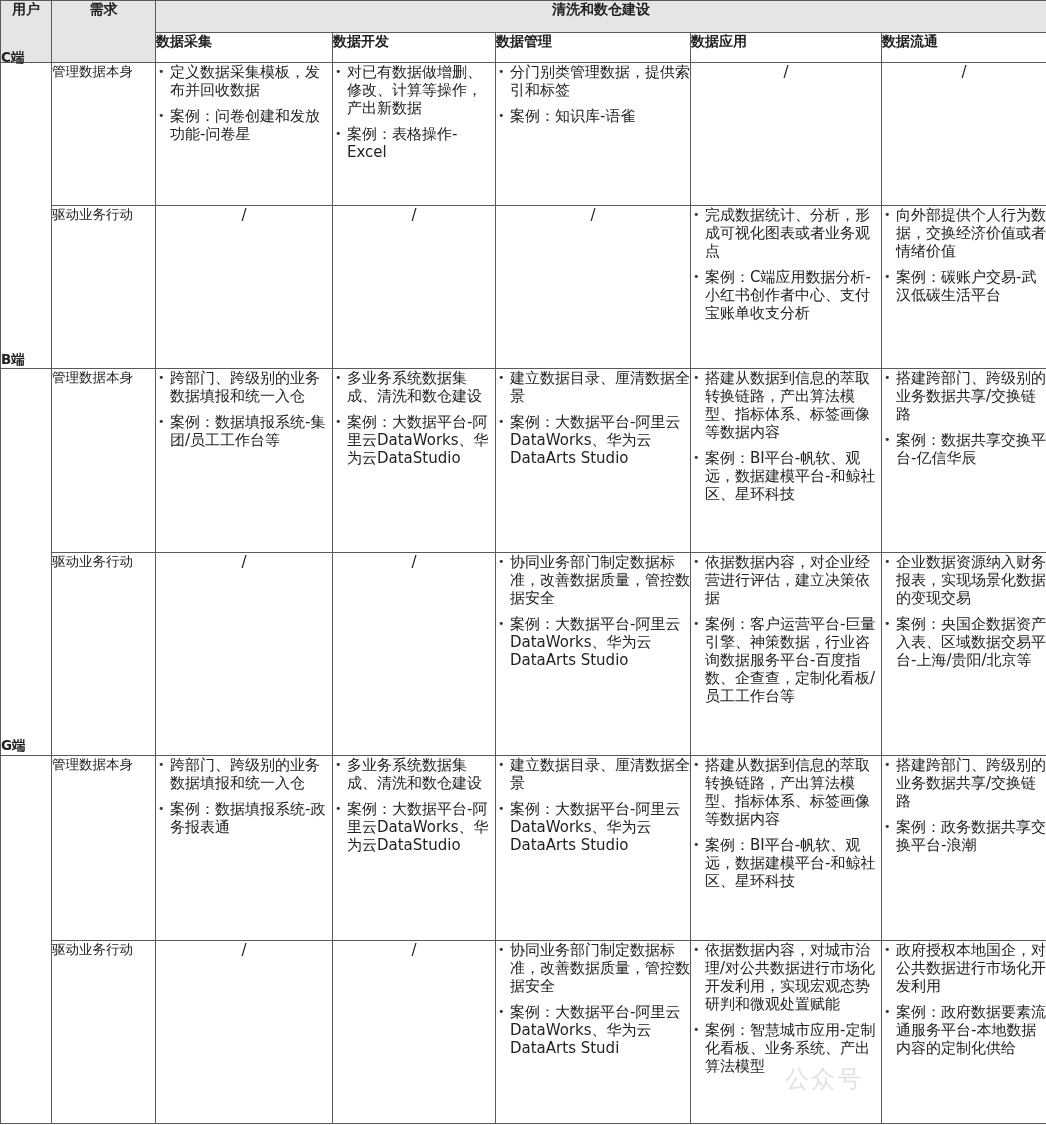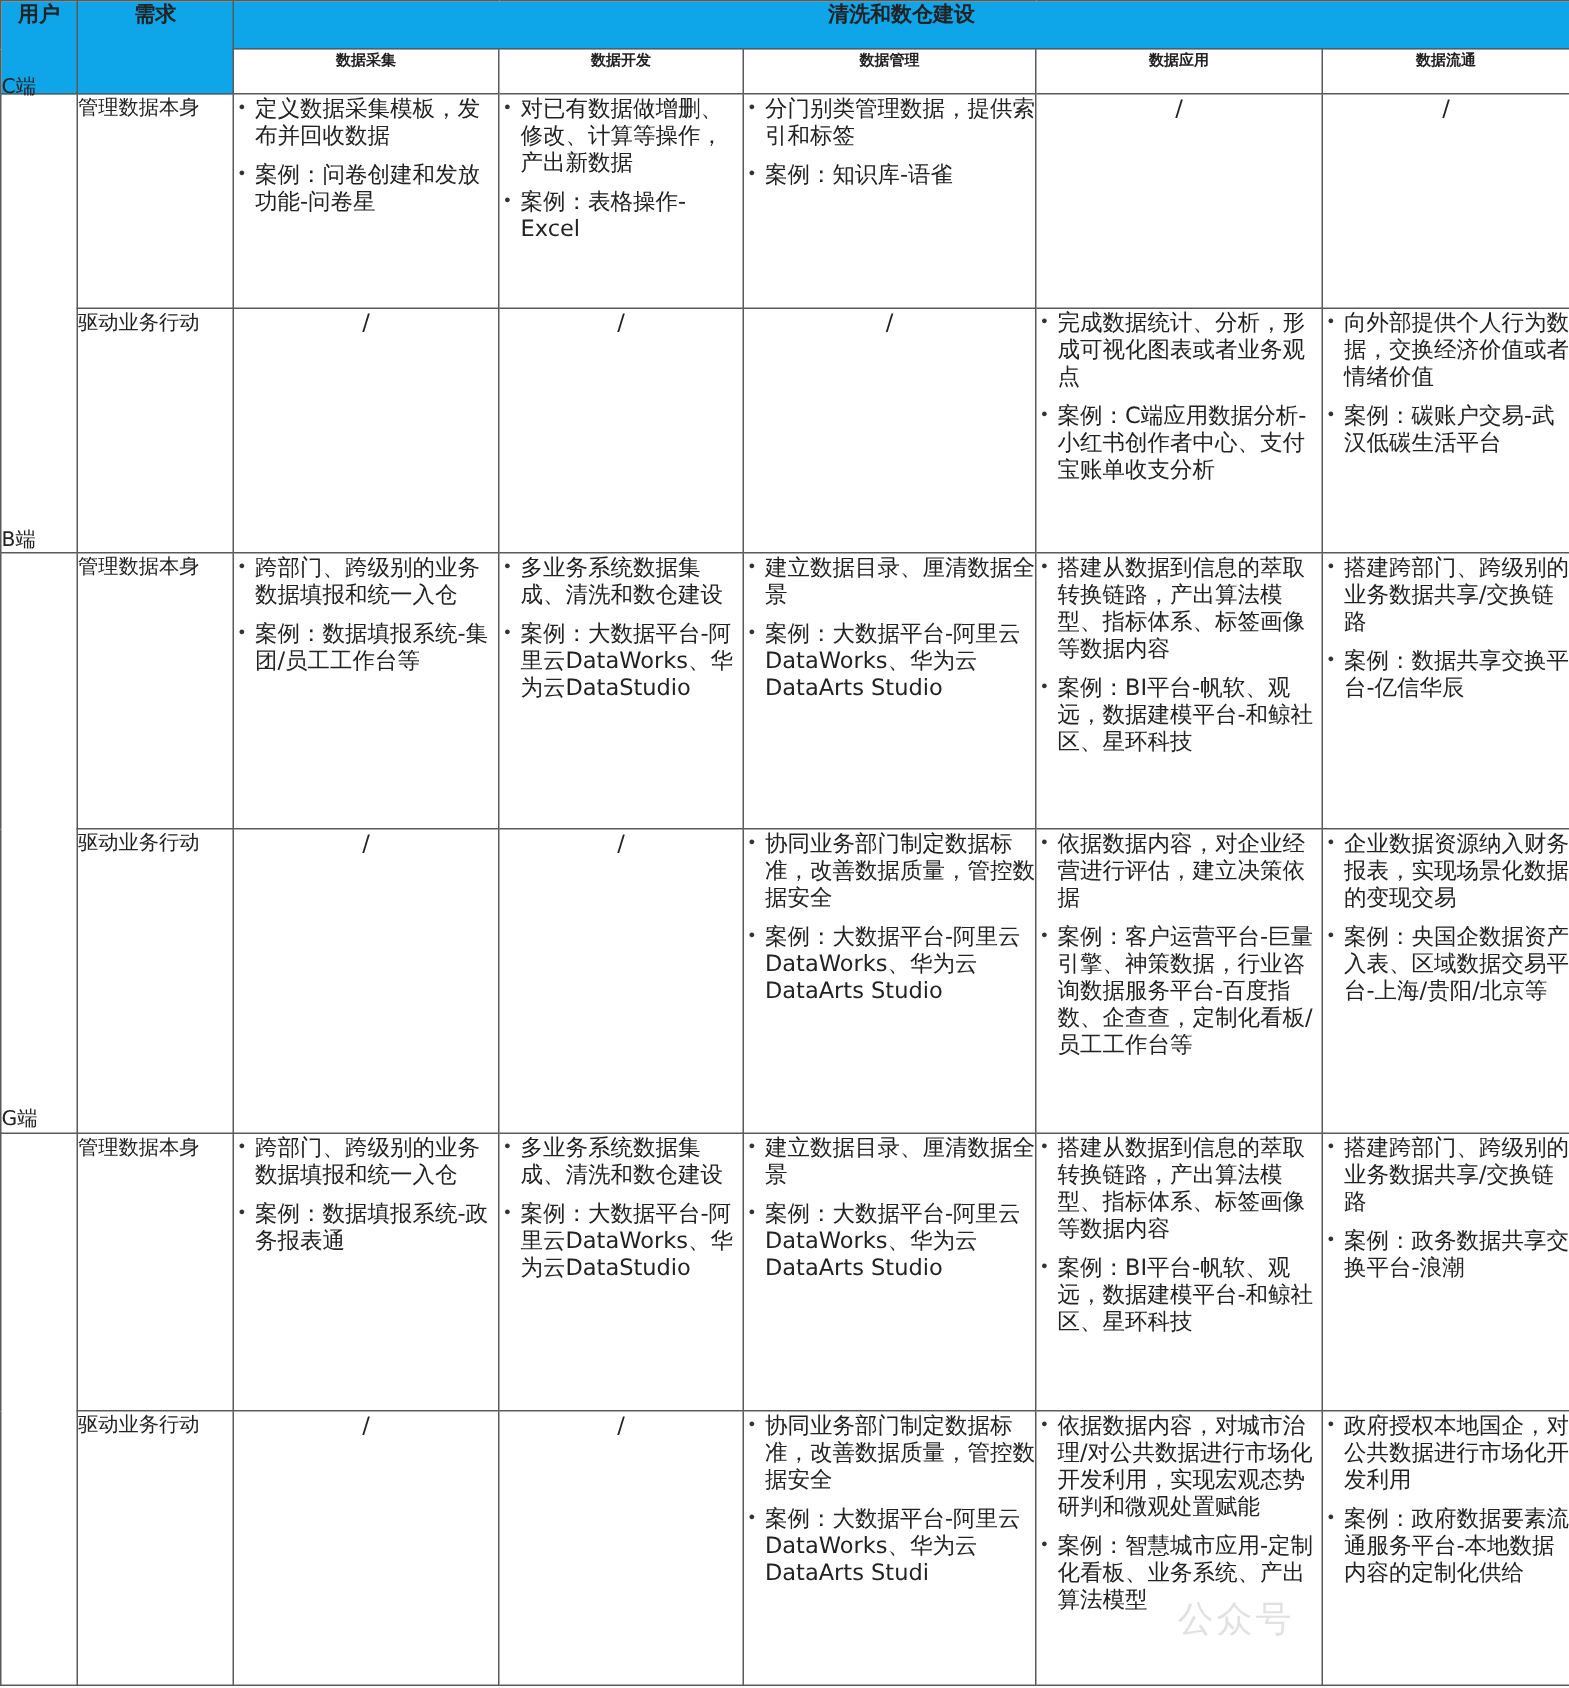--- a/index.html
+++ b/index.html
@@ -10,37 +10,37 @@
     width: 1046px;
     position: absolute; left: 0; top: 0;
   }
   table.grid td, table.grid th {
     border: 1.5px solid #5a5a5a;
     padding: 0;
     vertical-align: top;
     color: #222;
   }
   th.blue {
-    background: #0ea5e9;
+    background: #e5e5e5;
     color: #ffffff;
     font-weight: bold;
     font-size: 14px;
     text-align: center;
     vertical-align: middle;
   }
   th.sub {
     background: #ffffff;
     color: #111;
     font-weight: bold;
-    font-size: 10px;
-    text-align: center;
+    font-size: 14px;
+    text-align: left;
     vertical-align: middle;
   }
   td.user {
-    font-weight: normal;
+    font-weight: bold;
     font-size: 13.5px;
     color: #111;
     padding: 0 0 0 6px;
     vertical-align: middle;
   }
   td.user span { display: block; }
   td.need {
     font-weight: normal;
     font-size: 13.5px;
     color: #111;

